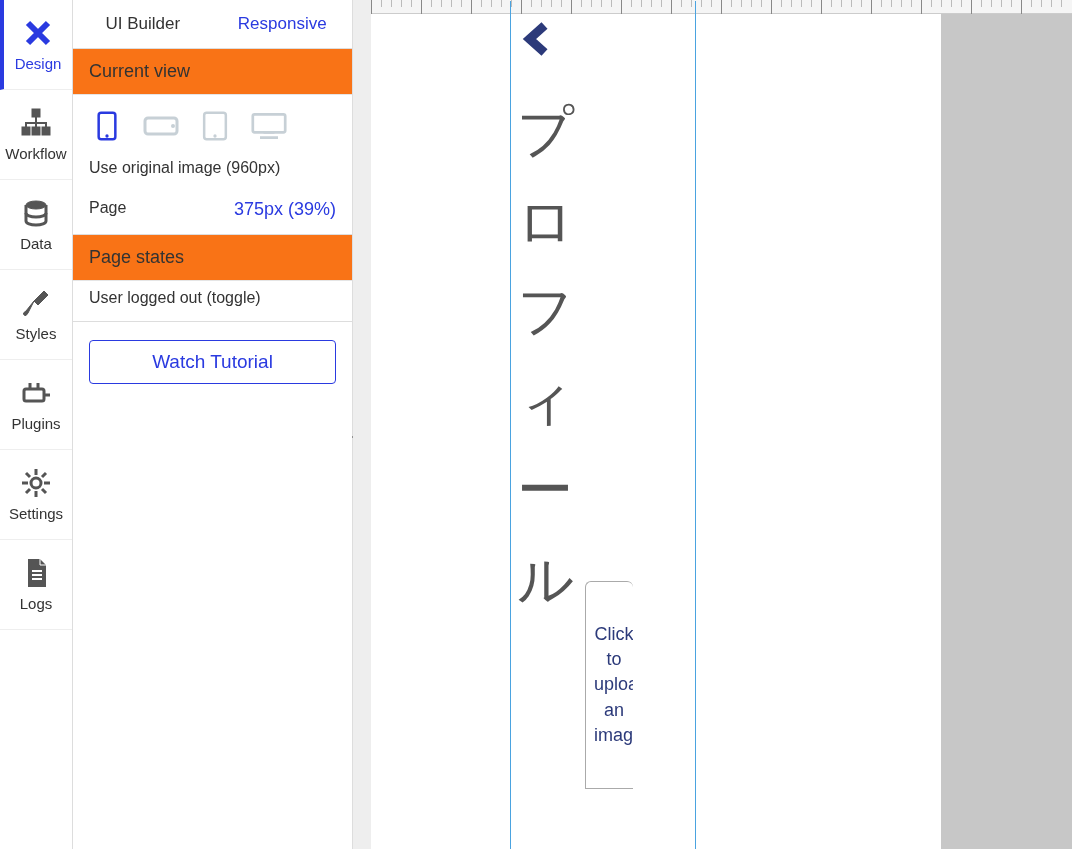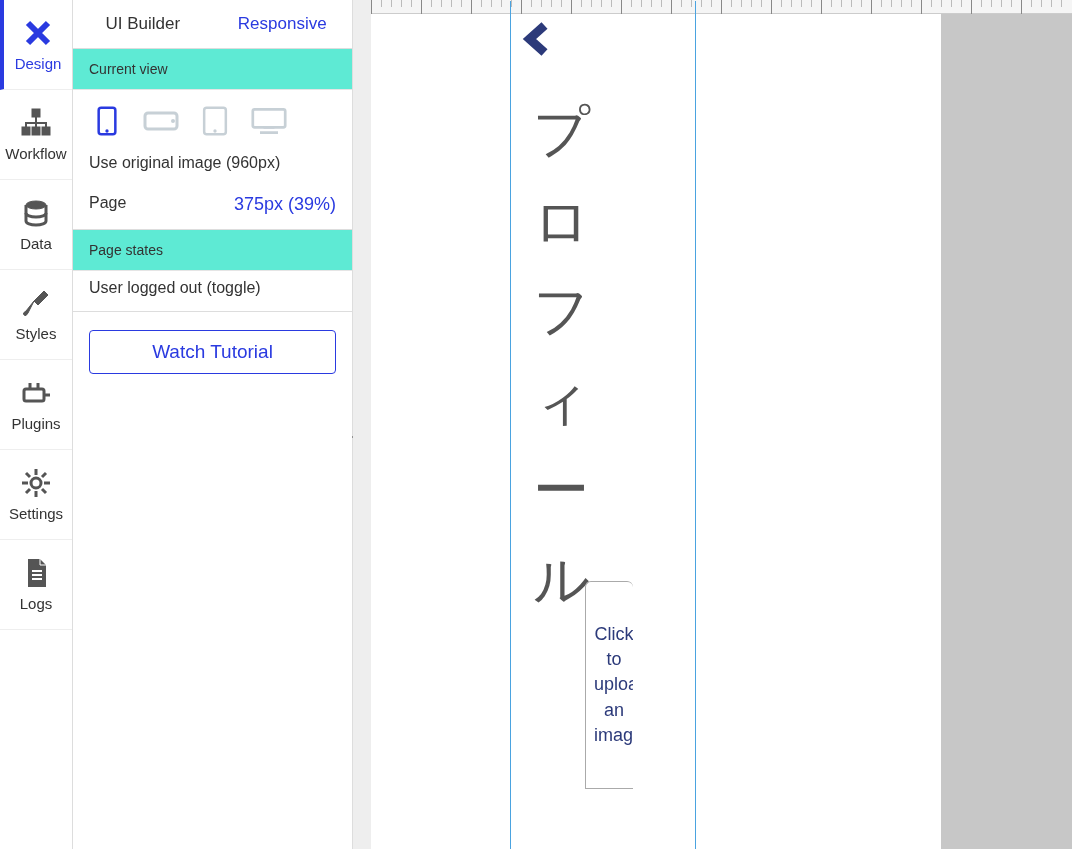--- a/index.html
+++ b/index.html
@@ -77,23 +77,23 @@
     color: #2a3ae0;
     background: #fff;
   }
   .panel-tab.inactive {
     color: #333;
   }
   .panel-section {
     border-bottom: 1px solid #ddd;
   }
   .panel-header {
-    background: #5eead4;
+    background: #f97316;
     padding: 12px 16px;
-    font-size: 14px;
+    font-size: 18px;
     border-bottom: 1px solid #e5e5e5;
   }
   .device-row {
     display: flex;
     gap: 18px;
     padding: 16px 16px 10px 16px;
     align-items: center;
   }
   .device-icon {
     width: 36px;
@@ -201,21 +201,21 @@
     position: absolute;
     top: 20px;
     left: 8px;
     width: 36px;
     height: 36px;
     cursor: pointer;
   }
   .profile-title {
     position: absolute;
     top: 86px;
-    left: 22px;
+    left: 6px;
     font-size: 56px;
     color: #555;
     writing-mode: horizontal-tb;
     width: 56px;
     line-height: 1.6;
     text-align: center;
     word-break: break-all;
   }
   .upload-box {
     position: absolute;

